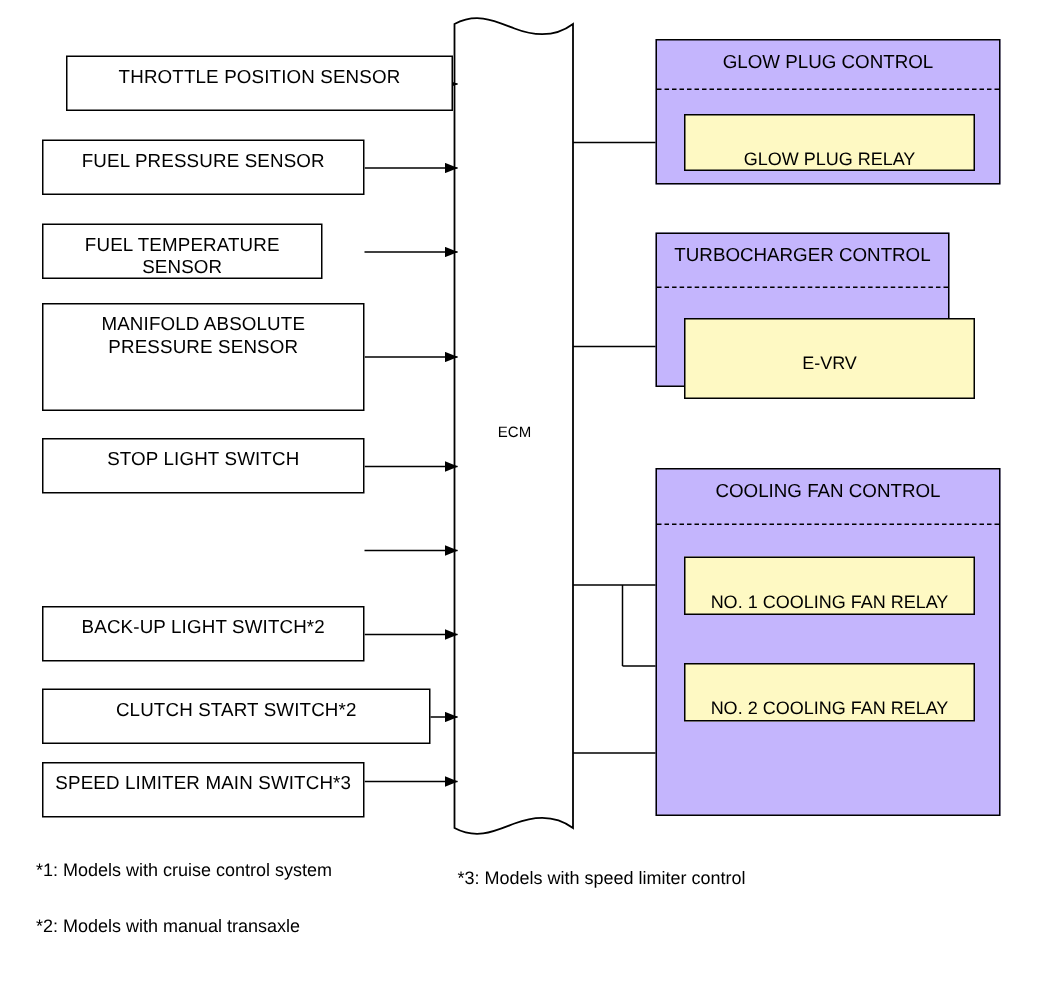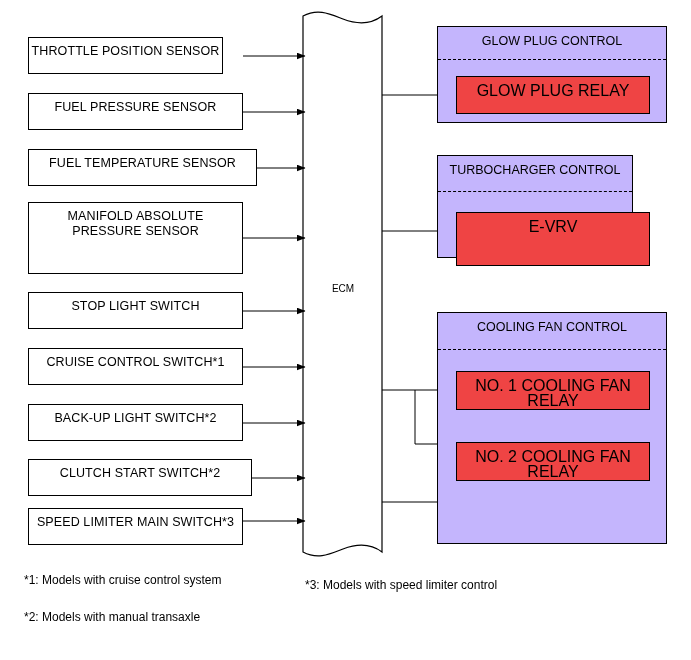--- a/index.html
+++ b/index.html
@@ -57,26 +57,26 @@
     position: absolute;
     left: 0;
     right: 0;
     border-top: 1px dashed #000000;
     height: 0;
   }
   .inner-box {
     position: absolute;
     box-sizing: border-box;
     border: 1px solid #000000;
-    background: #ef4444;
+    background: #fef9c3;
     text-align: center;
-    font-size: 16px;
+    font-size: 12px;
     line-height: 15px;
     color: #000000;
-    padding-top: 6px;
+    padding-top: 22px;
   }
   
   #ecm-label {
     position: absolute;
     left: 305px;
     top: 283px;
     width: 76px;
     text-align: center;
     font-size: 10px;
     color: #000000;
@@ -131,36 +131,35 @@
       <line x1="382" y1="390" x2="456" y2="390" marker-end="url(#arrowhead)"></line>
       <path d="M415,390 L415,444"></path>
       <line x1="415" y1="444" x2="456" y2="444" marker-end="url(#arrowhead)"></line>
 
       <line x1="382" y1="502" x2="456" y2="502" marker-end="url(#arrowhead)"></line>
     </g>
   </svg>
 
   <div id="ecm-label">ECM</div>
 
-  <div class="node-box" style="left:28px; top:37px; width:195px; height:37px;">THROTTLE POSITION SENSOR</div>
+  <div class="node-box" style="left:44px; top:37px; width:258px; height:37px;">THROTTLE POSITION SENSOR</div>
 
   <div class="node-box" style="left:28px; top:93px; width:215px; height:37px;">FUEL PRESSURE SENSOR</div>
 
-  <div class="node-box" style="left:28px; top:149px; width:229px; height:37px;">FUEL TEMPERATURE SENSOR</div>
+  <div class="node-box" style="left:28px; top:149px; width:187px; height:37px;">FUEL TEMPERATURE SENSOR</div>
 
   <div class="node-box" style="left:28px; top:202px; width:215px; height:72px;">MANIFOLD ABSOLUTE
 PRESSURE SENSOR</div>
 
   <div class="node-box" style="left:28px; top:292px; width:215px; height:37px;">STOP LIGHT SWITCH</div>
 
-  <div class="node-box" style="left:28px; top:348px; width:215px; height:37px;">CRUISE CONTROL SWITCH*1</div>
 
   <div class="node-box" style="left:28px; top:404px; width:215px; height:37px;">BACK-UP LIGHT SWITCH*2</div>
 
-  <div class="node-box" style="left:28px; top:459px; width:224px; height:37px;">CLUTCH START SWITCH*2</div>
+  <div class="node-box" style="left:28px; top:459px; width:259px; height:37px;">CLUTCH START SWITCH*2</div>
 
   <div class="node-box" style="left:28px; top:508px; width:215px; height:37px;">SPEED LIMITER MAIN SWITCH*3</div>
 
   <div class="panel-box" style="left:437px; top:26px; width:230px; height:97px;">
     <div class="panel-title">GLOW PLUG CONTROL</div>
     <div class="panel-divider" style="top:32px;"></div>
   </div>
   <div class="inner-box" style="left:456px; top:76px; width:194px; height:38px;">GLOW PLUG RELAY</div>
 
   <div class="panel-box" style="left:437px; top:155px; width:196px; height:103px;">

